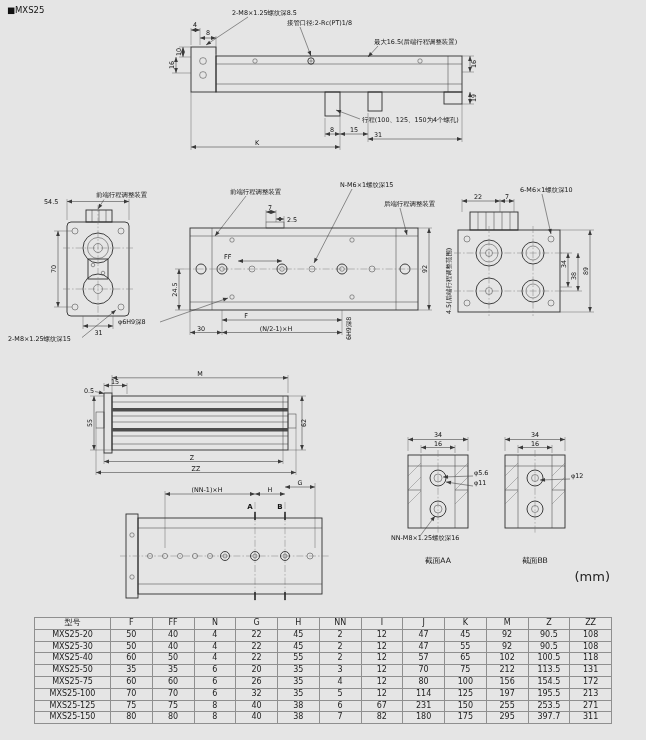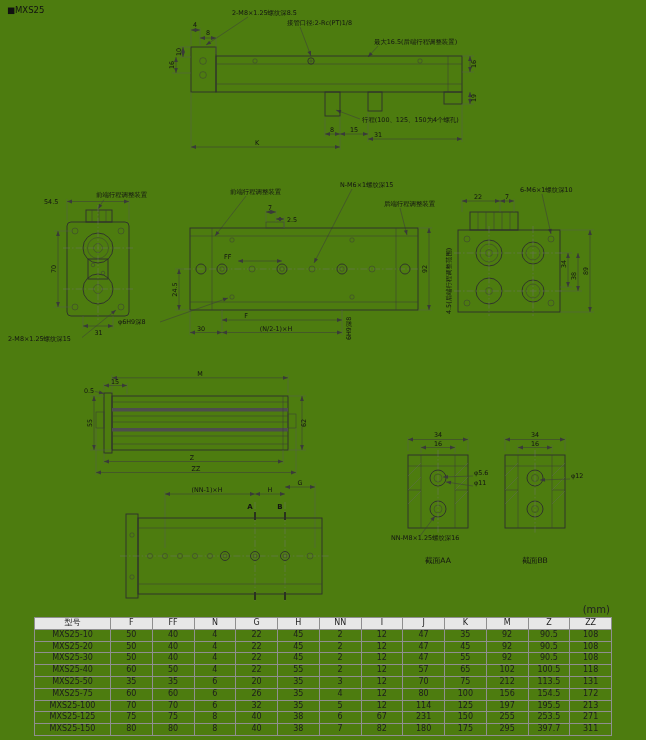--- a/index.html
+++ b/index.html
@@ -1,32 +1,32 @@
 <!DOCTYPE html>
 <html><head>
 <meta charset="utf-8">
 <style>
   * { margin:0; padding:0; box-sizing:border-box; }
   html,body { width:646px; height:740px; background:#fff; font-family:"DejaVu Sans", sans-serif; }
-  .page { position:relative; width:646px; height:740px; background:#4d7c0f; overflow:hidden; }
+  .page { position:relative; width:646px; height:740px; background:#e5e5e5; overflow:hidden; }
   .title { position:absolute; left:7px; top:5px; font-size:8.5px; color:#111; }
   svg.drawings { position:absolute; left:0; top:0; }
   .ln { stroke:#2e2e2e; stroke-width:0.9; fill:none; }
   .lt { stroke:#3a3a3a; stroke-width:0.5; fill:none; }
   .ext { stroke:#5a5a5a; stroke-width:0.45; fill:none; }
   .dm { stroke:#3c3c3c; stroke-width:0.55; fill:none; }
   .cl { stroke:#777; stroke-width:0.45; fill:none; stroke-dasharray:7 2 1.6 2; }
   .hx { stroke:#666; stroke-width:0.4; fill:none; }
   .sm { stroke:#1c1c1c; stroke-width:1.5; fill:none; }
   .band { fill:#4d4d4d; stroke:none; }
   text.t { font-family:"DejaVu Sans",sans-serif; font-size:6.4px; fill:#131313; }
   text.tm { text-anchor:middle; }
   text.b { font-weight:bold; font-size:7px; }
   text.cap { font-family:"DejaVu Sans",sans-serif; font-size:7.6px; fill:#111; text-anchor:middle; }
-  .units { position:absolute; right:36px; top:604px; font-size:10px; color:#222; }
+  .units { position:absolute; right:36px; top:569px; font-size:13px; color:#222; }
   table.spec { position:absolute; left:34px; top:617px; width:578px; border-collapse:collapse; table-layout:fixed; font-size:8px; color:#1d1d1d;padding-left:12px; }
   table.spec th, table.spec td { border:0.7px solid #8f8f8f; text-align:center; padding:1px 0; height:10px; font-weight:normal; line-height:1.1; }
   table.spec th { background:#e7e7e7; }
 </style>
 </head>
 <body>
 
 <div class="page">
 
   <div class="title">■MXS25</div>
@@ -418,35 +418,20 @@
           <th>I</th>
           <th>J</th>
           <th>K</th>
           <th>M</th>
           <th>Z</th>
           <th>ZZ</th>
         </tr>
     </thead>
     <tbody>
         <tr>
-          <td>MXS25-10</td>
-          <td>50</td>
-          <td>40</td>
-          <td>4</td>
-          <td>22</td>
-          <td>45</td>
-          <td>2</td>
-          <td>12</td>
-          <td>47</td>
-          <td>35</td>
-          <td>92</td>
-          <td>90.5</td>
-          <td>108</td>
-        </tr>
-        <tr>
           <td>MXS25-20</td>
           <td>50</td>
           <td>40</td>
           <td>4</td>
           <td>22</td>
           <td>45</td>
           <td>2</td>
           <td>12</td>
           <td>47</td>
           <td>45</td>

